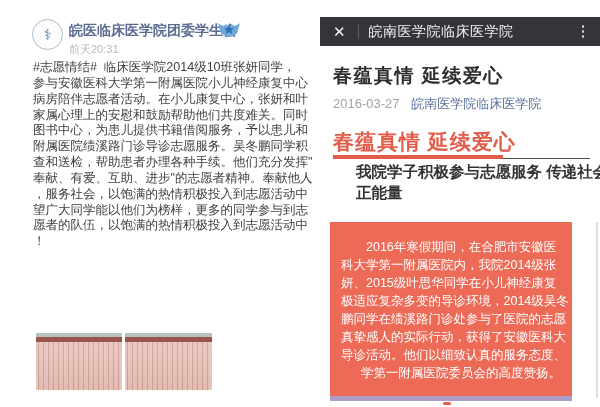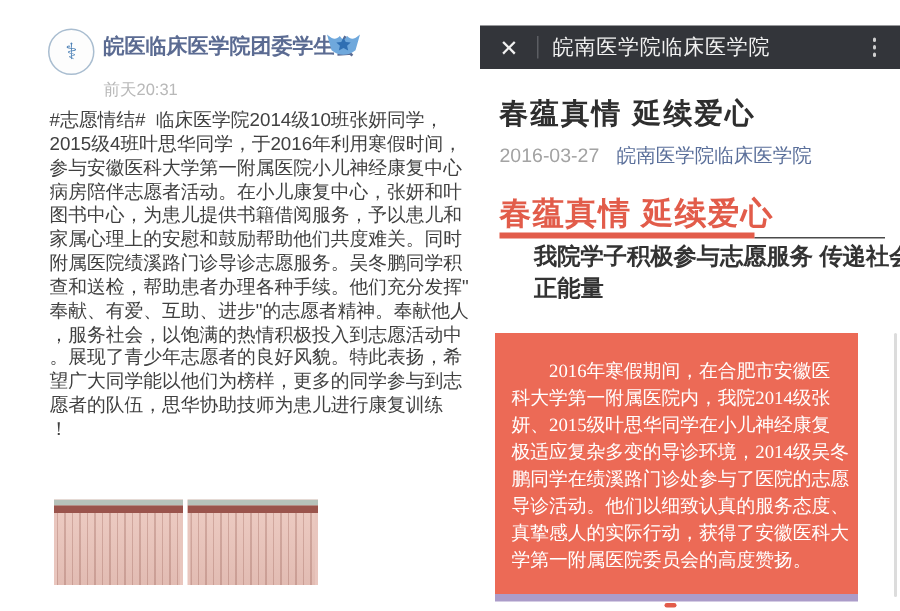--- a/index.html
+++ b/index.html
@@ -11,22 +11,22 @@
 
   
   .avatar{
     left:32px;top:19px;width:31px;height:31px;border-radius:50%;
     border:1.5px solid #a9bdd0;box-sizing:border-box;background:#fdfdfd;
     display:flex;align-items:center;justify-content:center;
     color:#4a7fb5;font-size:15px;line-height:1;
   }
   .account-name{left:69px;top:22px;font-size:14px;font-weight:bold;color:#5b6b92;white-space:nowrap;}
   .badge{left:217px;top:20px;width:24px;height:19px;}
-  .timestamp{left:69px;top:42px;font-size:11px;color:#b8b8b8;margin-top:10px;}
-  .post-body{left:33px;top:73px;width:275px;font-size:12.5px;line-height:15.85px;color:#404040;}
+  .timestamp{left:69px;top:42px;font-size:11px;color:#b8b8b8;}
+  .post-body{left:33px;top:60px;width:275px;font-size:12.5px;line-height:15.85px;color:#404040;}
   .body-line{white-space:pre;}
 
   .doc-photo{top:333px;height:57px;overflow:hidden;background:#e9c6be;}
   .photo-1{left:36px;width:86px;}
   .photo-2{left:125px;width:87px;}
   .doc-photo .band{height:4px;background:#b6c2ba;}
   .doc-photo .rim{height:5px;background:#9a544c;}
   .doc-photo .paper{
     height:48px;margin:0 2px;
     background:
@@ -55,23 +55,23 @@
   .red-bar{width:170px;height:4px;background:#e25c4a;}
   .thin-line{flex:1;height:1px;background:#4a4a4a;}
 
   .subtitle{left:333px;top:161px;width:262px;font-size:15.5px;font-weight:bold;color:#333333;line-height:21px;margin-left:23px;}
 
   .highlight-box{
     left:330px;top:222px;width:242px;height:174px;box-sizing:border-box;
     padding:16px 11px 0;background:#ec6a56;color:#ffffff;
     font-size:12.5px;overflow:hidden;
   }
-  .hl-line{line-height:18px;white-space:nowrap;font-family:Liberation Serif, serif;}
+  .hl-line{line-height:18px;white-space:nowrap;}
   .hl-line:first-child{padding-left:25px;}
-  .hl-line:last-child{text-align:left;}
+  .hl-line:last-child{text-align:right;}
 
   .purple-bar{left:330px;top:396px;width:242px;height:5px;background:#ab9cc9;}
   .red-dot{left:443px;top:402px;width:8px;height:3px;border-radius:2px;background:#e25c4a;}
   .scrollbar{left:596px;top:222px;width:2px;height:176px;background:#dcdcdc;border-radius:1px;}
 </style>
 </head>
 <body>
 
 <div class="abs avatar">⚕</div>
 
@@ -79,32 +79,30 @@
 
 <svg class="abs badge" viewBox="0 0 24 19">
   <path d="M1 3 C5 6.5,7 6.5,9.5 4 L12 7 L14.5 4 C17 6.5,19 6.5,23 3 L20 13.5 C15 17.5,9 17.5,4 13.5 Z" fill="#6fa8dc"></path>
   <path d="M12 5 l1.5 3 3.3.3 -2.4 2.2 .7 3.2 -3.1-1.7 -3.1 1.7 .7-3.2 -2.4-2.2 3.3-.3 z" fill="#2f6fb3"></path>
 </svg>
 
 <div class="abs timestamp">前天20:31</div>
 
 <div class="abs post-body">
     <div class="body-line">#志愿情结#  临床医学院2014级10班张妍同学，</div>
-    <div class="body-line">2015级4班叶思华同学，于2016年利用寒假时间，</div>
     <div class="body-line">参与安徽医科大学第一附属医院小儿神经康复中心</div>
     <div class="body-line">病房陪伴志愿者活动。在小儿康复中心，张妍和叶</div>
+    <div class="body-line">家属心理上的安慰和鼓励帮助他们共度难关。同时</div>
     <div class="body-line">图书中心，为患儿提供书籍借阅服务，予以患儿和</div>
-    <div class="body-line">家属心理上的安慰和鼓励帮助他们共度难关。同时</div>
     <div class="body-line">附属医院绩溪路门诊导诊志愿服务。吴冬鹏同学积</div>
     <div class="body-line">查和送检，帮助患者办理各种手续。他们充分发挥"</div>
     <div class="body-line">奉献、有爱、互助、进步"的志愿者精神。奉献他人</div>
     <div class="body-line">，服务社会，以饱满的热情积极投入到志愿活动中</div>
-    <div class="body-line">。展现了青少年志愿者的良好风貌。特此表扬，希</div>
     <div class="body-line">望广大同学能以他们为榜样，更多的同学参与到志</div>
-    <div class="body-line">愿者的队伍，思华协助技师为患儿进行康复训练</div>
+    <div class="body-line">愿者的队伍，以饱满的热情积极投入到志愿活动中</div>
     <div class="body-line">！</div>
   </div>
 
 <div class="abs doc-photo photo-1">
   <div class="band"></div>
   <div class="rim"></div>
   <div class="paper"></div>
 </div>
 <div class="abs doc-photo photo-2">
   <div class="band"></div>
@@ -137,20 +135,20 @@
 </div>
 
 <div class="abs subtitle">我院学子积极参与志愿服务 传递社会正能量</div>
 
 <div class="abs highlight-box">
     <div class="hl-line">2016年寒假期间，在合肥市安徽医</div>
     <div class="hl-line">科大学第一附属医院内，我院2014级张</div>
     <div class="hl-line">妍、2015级叶思华同学在小儿神经康复</div>
     <div class="hl-line">极适应复杂多变的导诊环境，2014级吴冬</div>
     <div class="hl-line">鹏同学在绩溪路门诊处参与了医院的志愿</div>
+    <div class="hl-line">真挚感人的实际行动，获得了安徽医科大</div>
     <div class="hl-line">导诊活动。他们以细致认真的服务态度、</div>
-    <div class="hl-line">真挚感人的实际行动，获得了安徽医科大</div>
     <div class="hl-line">学第一附属医院委员会的高度赞扬。</div>
   </div>
 
 <div class="abs purple-bar"></div>
 <div class="abs red-dot"></div>
 <div class="abs scrollbar"></div>
 
 </body></html>

